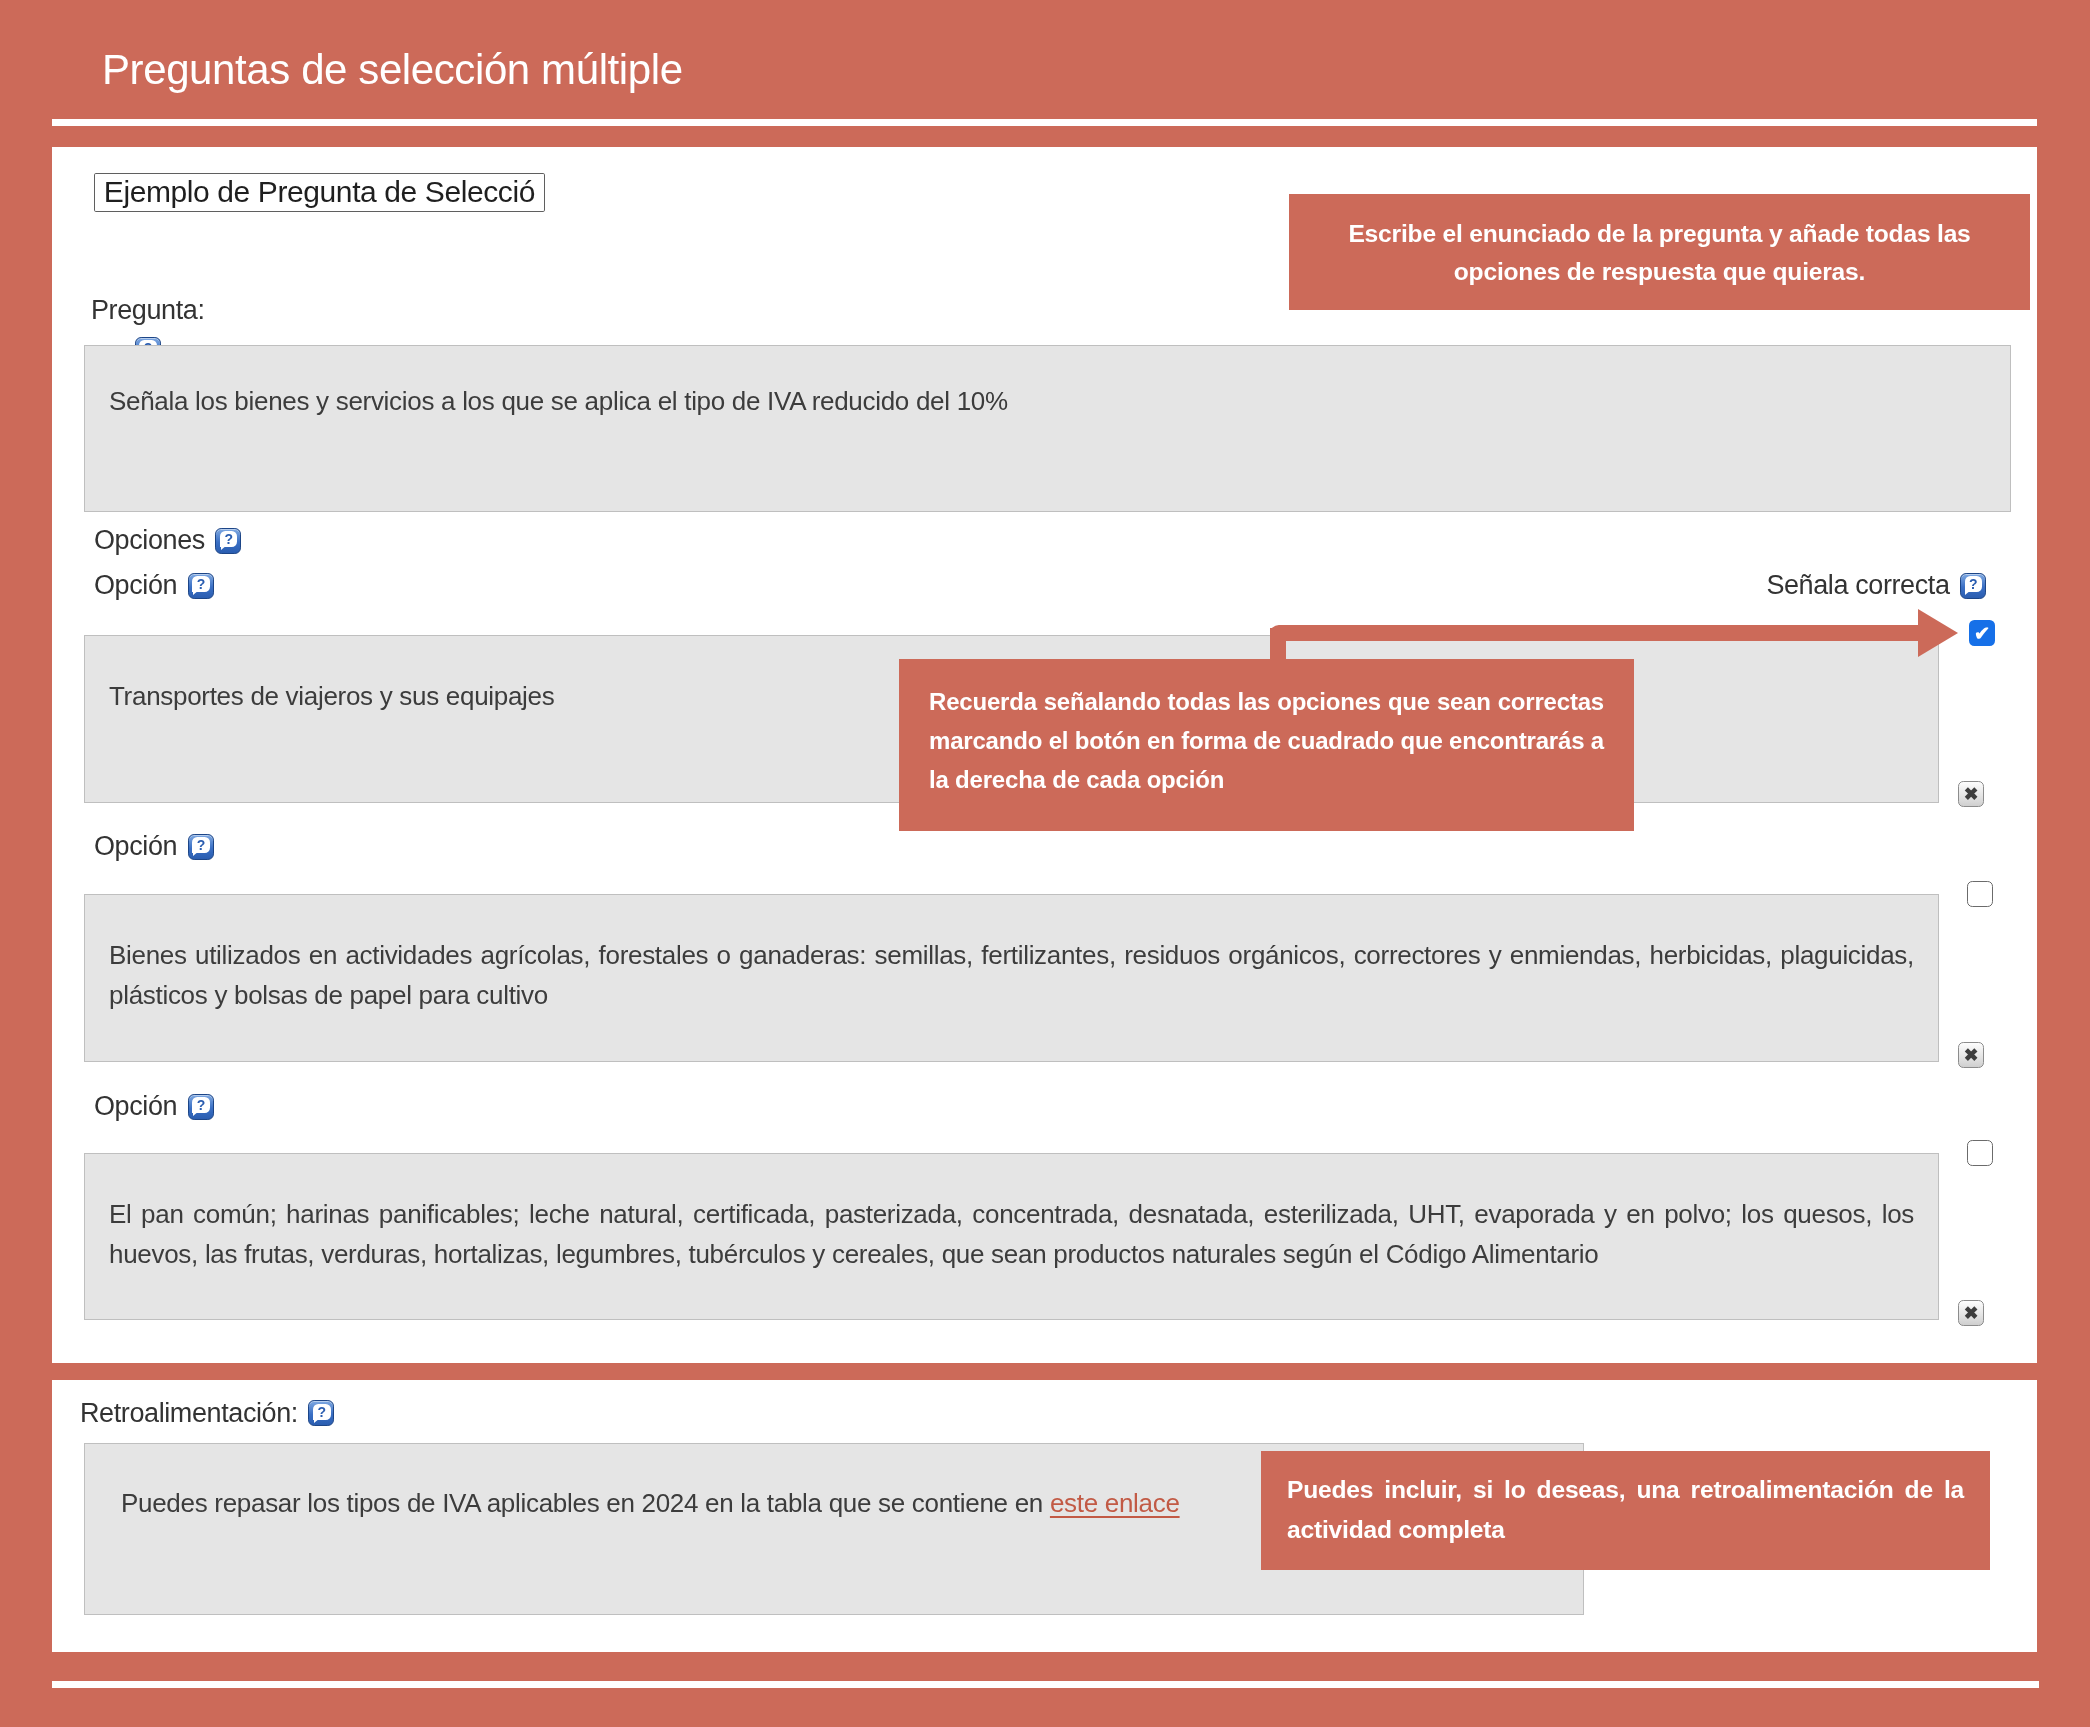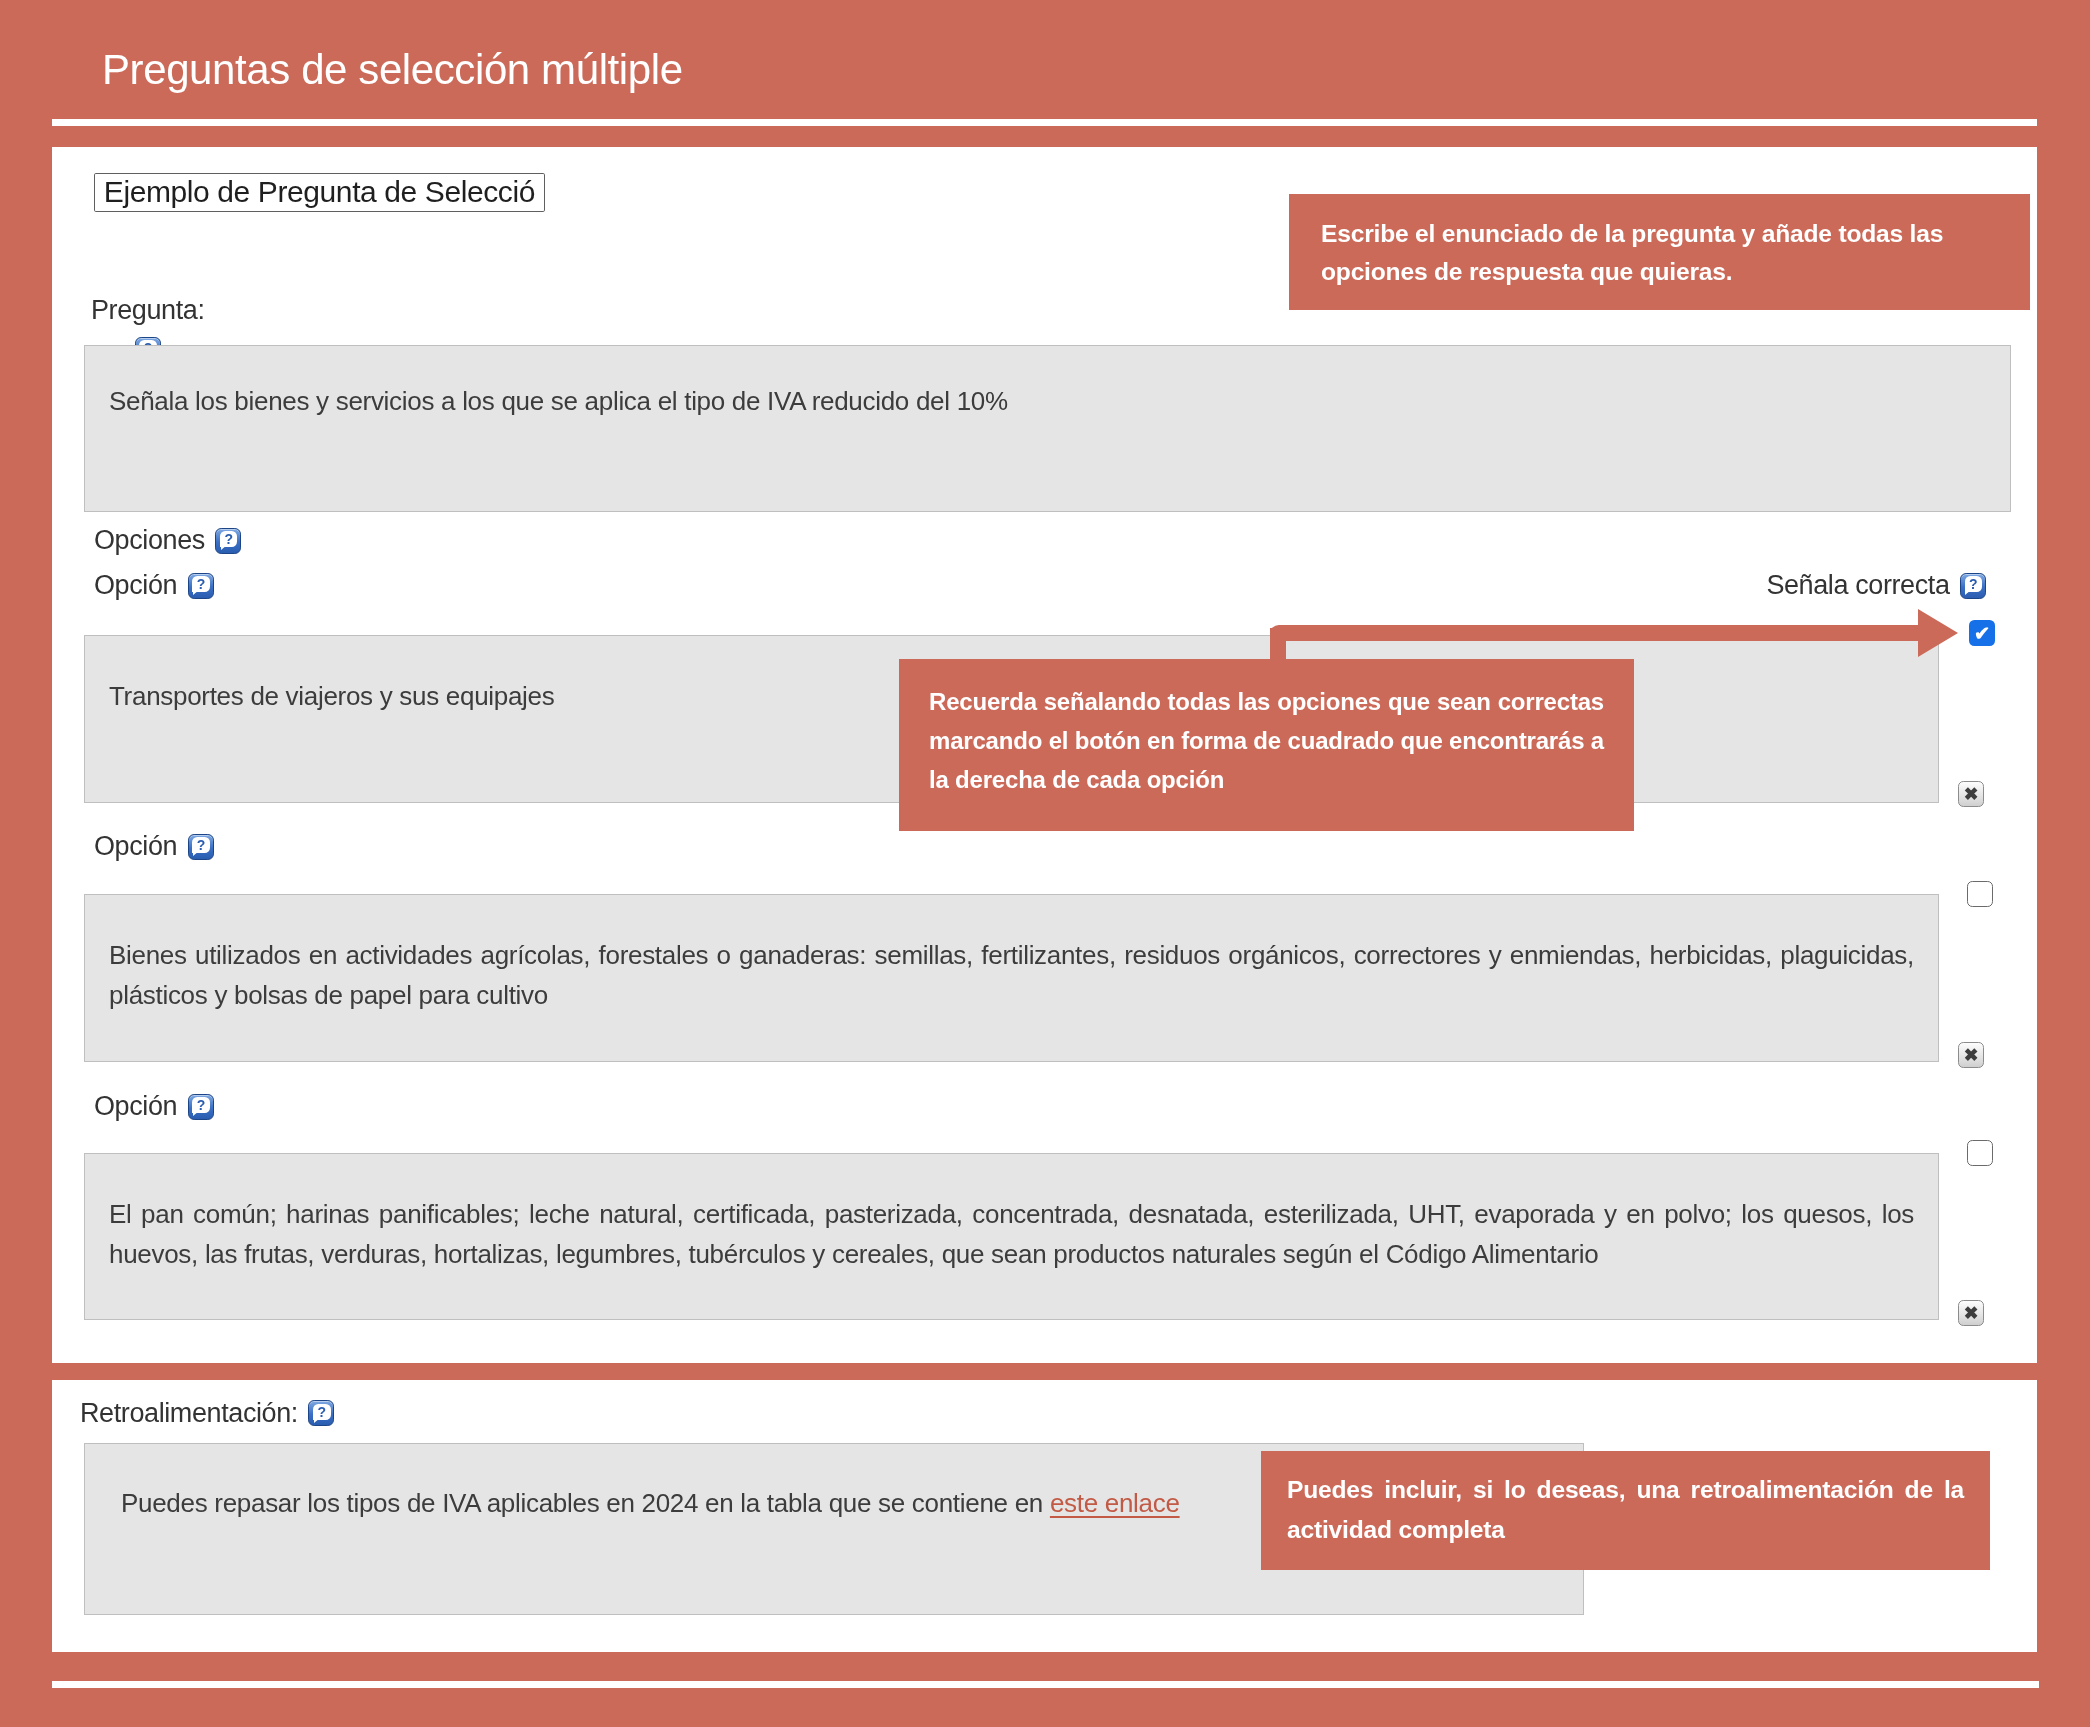--- a/index.html
+++ b/index.html
@@ -44,21 +44,21 @@
   .ta-fb{left:32px;top:63px;width:1500px;height:172px;padding:39px 36px;text-align:left;}
 
   .checkbox{position:absolute;width:26px;height:26px;box-sizing:border-box;border-radius:5.3px;cursor:pointer;}
   .checkbox.checked{background:#1670e8;color:#fff;display:flex;align-items:center;
         justify-content:center;font-size:19.3px;font-weight:bold;}
   .checkbox.unchecked{background:#fff;border:1.8px solid #6b6b6b;}
 
   .note{position:absolute;background:#cc6a59;color:#ffffff;font-weight:bold;box-sizing:border-box;
         letter-spacing:-0.2px;}
   .note1{left:1237px;top:47px;width:741px;height:116px;padding:21px 32px;
-         font-size:24.6px;line-height:1.55;text-align:left;}
+         font-size:24.6px;line-height:1.55;text-align:center;}
   .note2{left:847px;top:512px;width:735px;height:172px;padding:23px 30px;
          font-size:24px;line-height:1.63;text-align:justify;}
   .note3{left:1209px;top:57px;width:729px;height:119px;padding:19.3px 26px;
          font-size:24.6px;line-height:1.6;text-align:justify;margin-top:14px;}
 
   
   .arrow-shaft{position:absolute;left:1218px;top:478px;width:649px;height:16px;background:#cc6a59;
                border-radius:8.8px 0 0 0;}
   .arrow-conn{position:absolute;left:1218px;top:481px;width:16px;height:35px;background:#cc6a59;}
   .arrow-head{position:absolute;left:1866px;top:462px;width:0;height:0;

